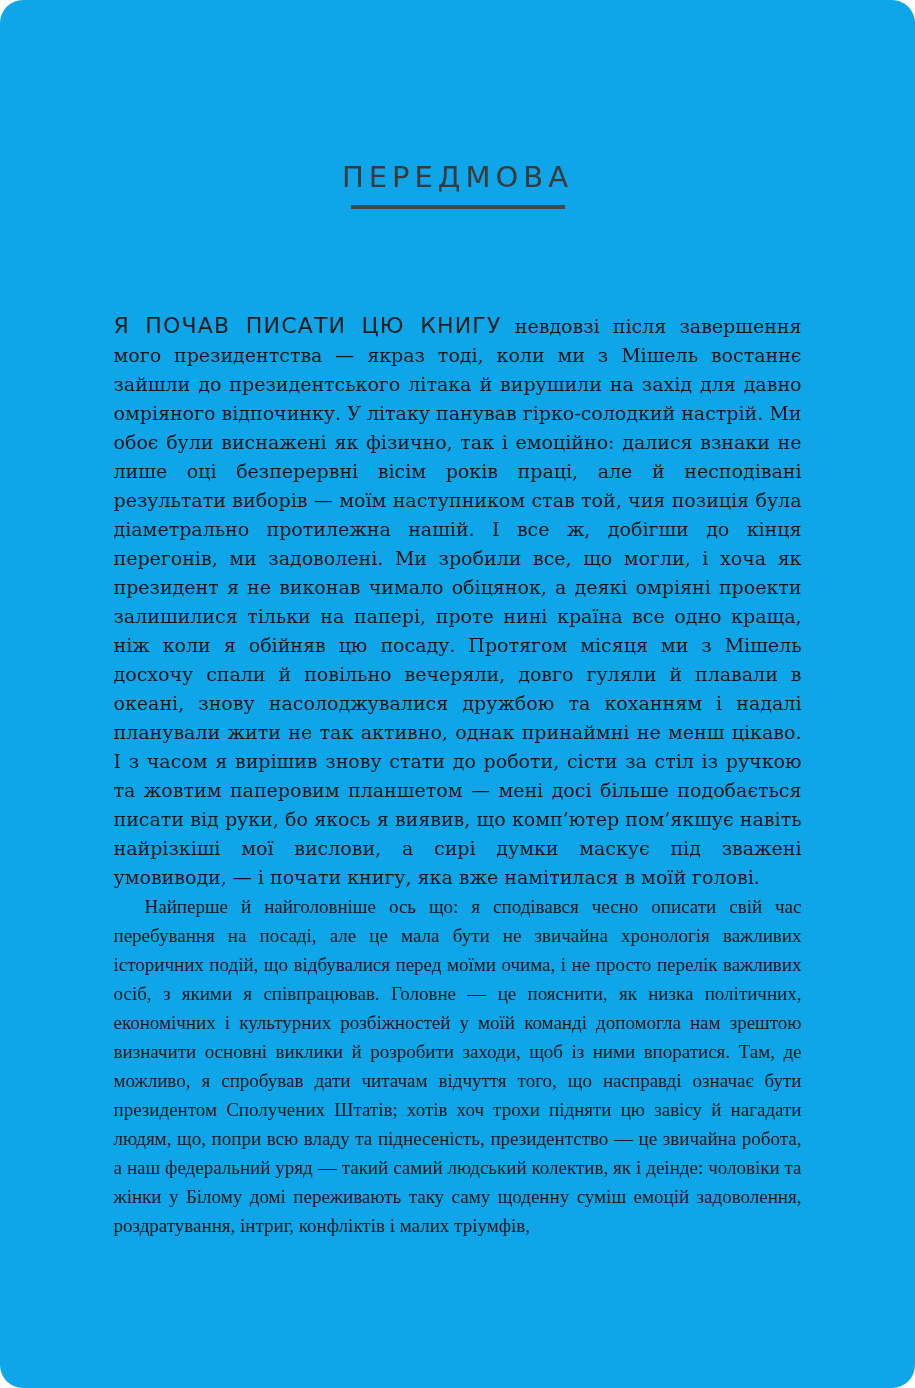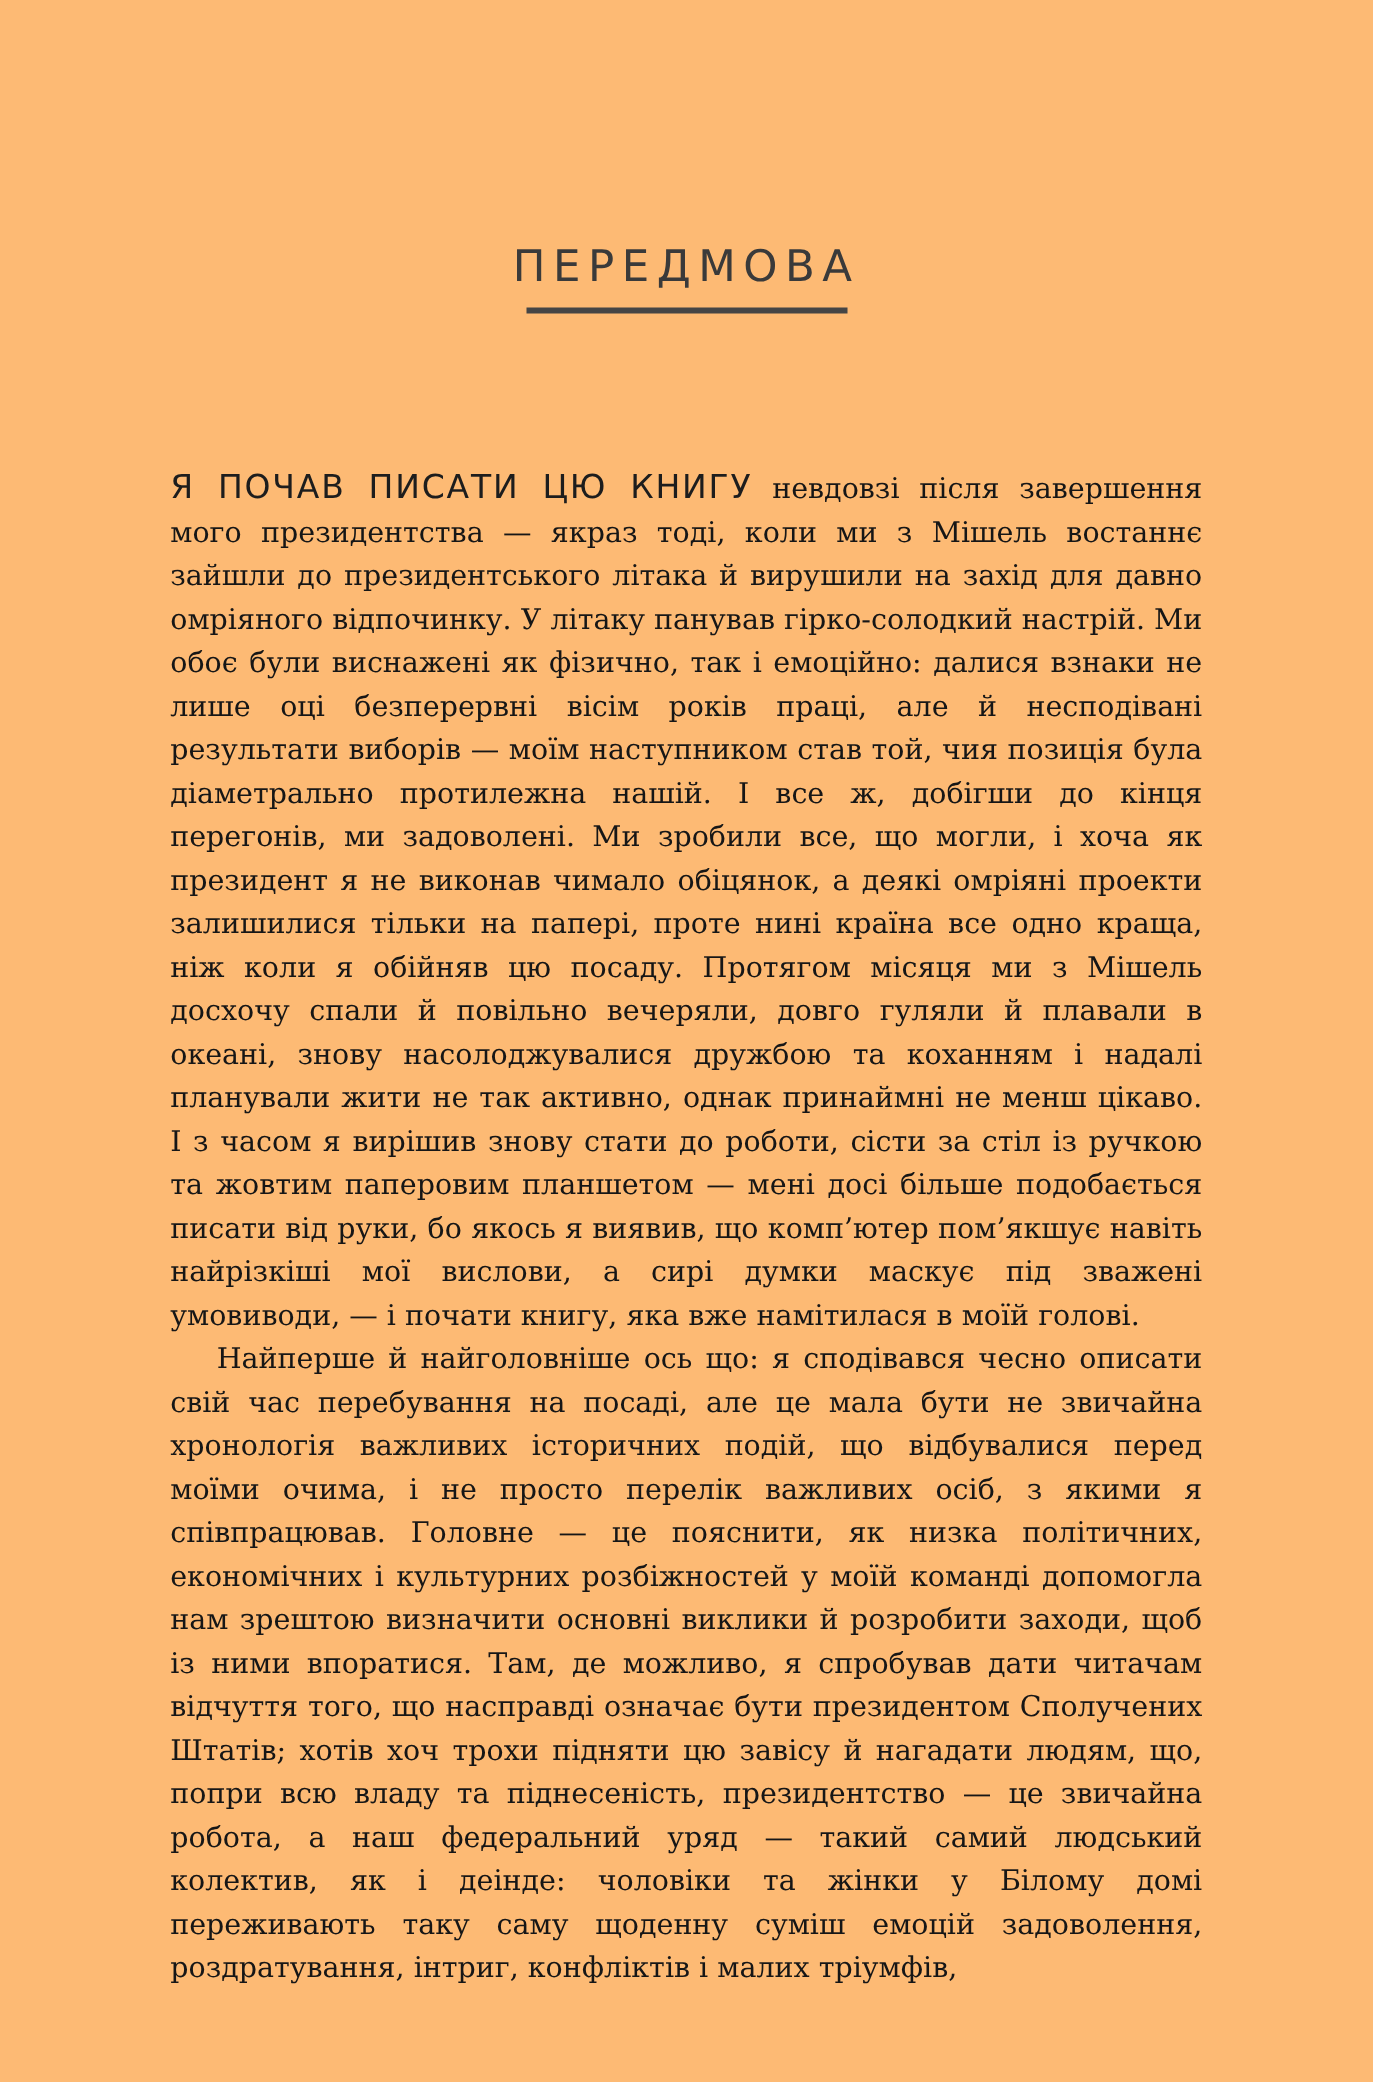--- a/index.html
+++ b/index.html
@@ -9,21 +9,22 @@
     height: 1388px;
     background: #fdfdfb;
     font-family: "DejaVu Serif", serif;
     color: #151515;
   }
   .page {
     position: relative;
     width: 915px;
     height: 1388px;
     overflow: hidden;
-    background: #fdba74;
+    background: #0ea5e9;
+    border-radius: 23px;
   }
   .chapter-head {
     padding-top: 160px;
     text-align: center;
   }
   .chapter-title {
     display: inline-block;
     font-family: "DejaVu Sans", "Liberation Sans", sans-serif;
     font-size: 29px;
     font-weight: 500;
@@ -43,20 +44,21 @@
     line-height: 29px;
     text-align: justify;
     color: #161616;
   }
   .content p {
     margin: 0;
     padding: 0;
   }
   .para-indent {
     text-indent: 31px;
+    font-family: Liberation Serif, serif;
   }
   .lead-in {
     font-family: "DejaVu Sans", "Liberation Sans", sans-serif;
     font-size: 22px;
     letter-spacing: 1.2px;
     color: #1d1d1d;
   }
 </style>
 </head>
 <body>

